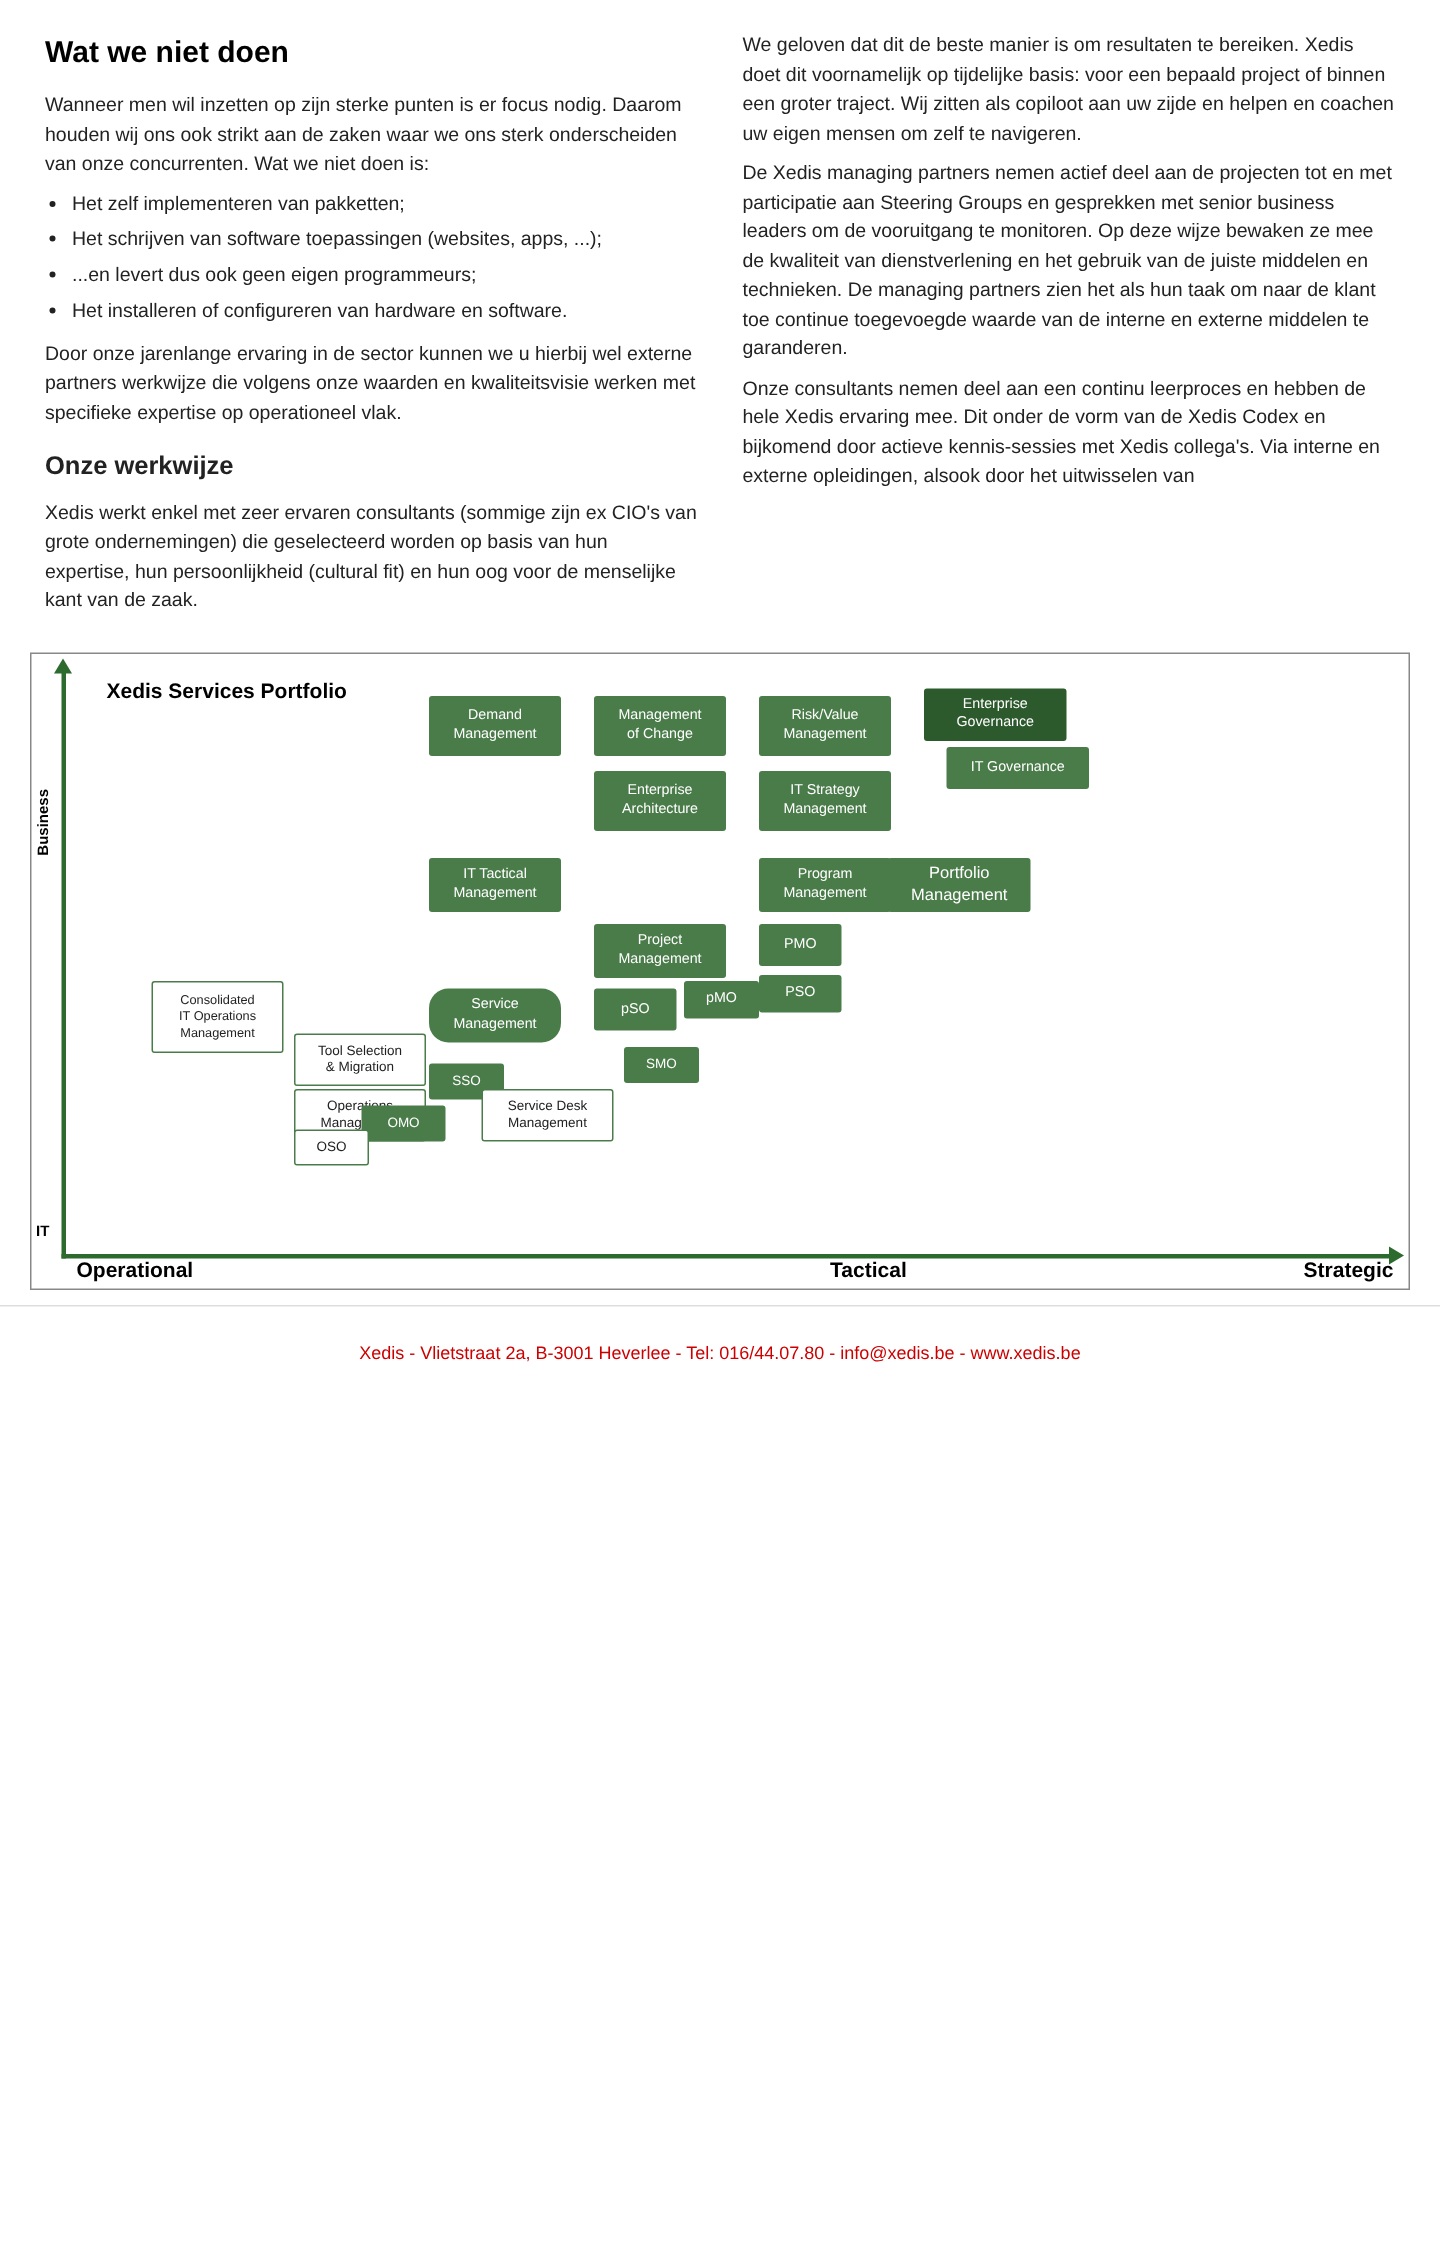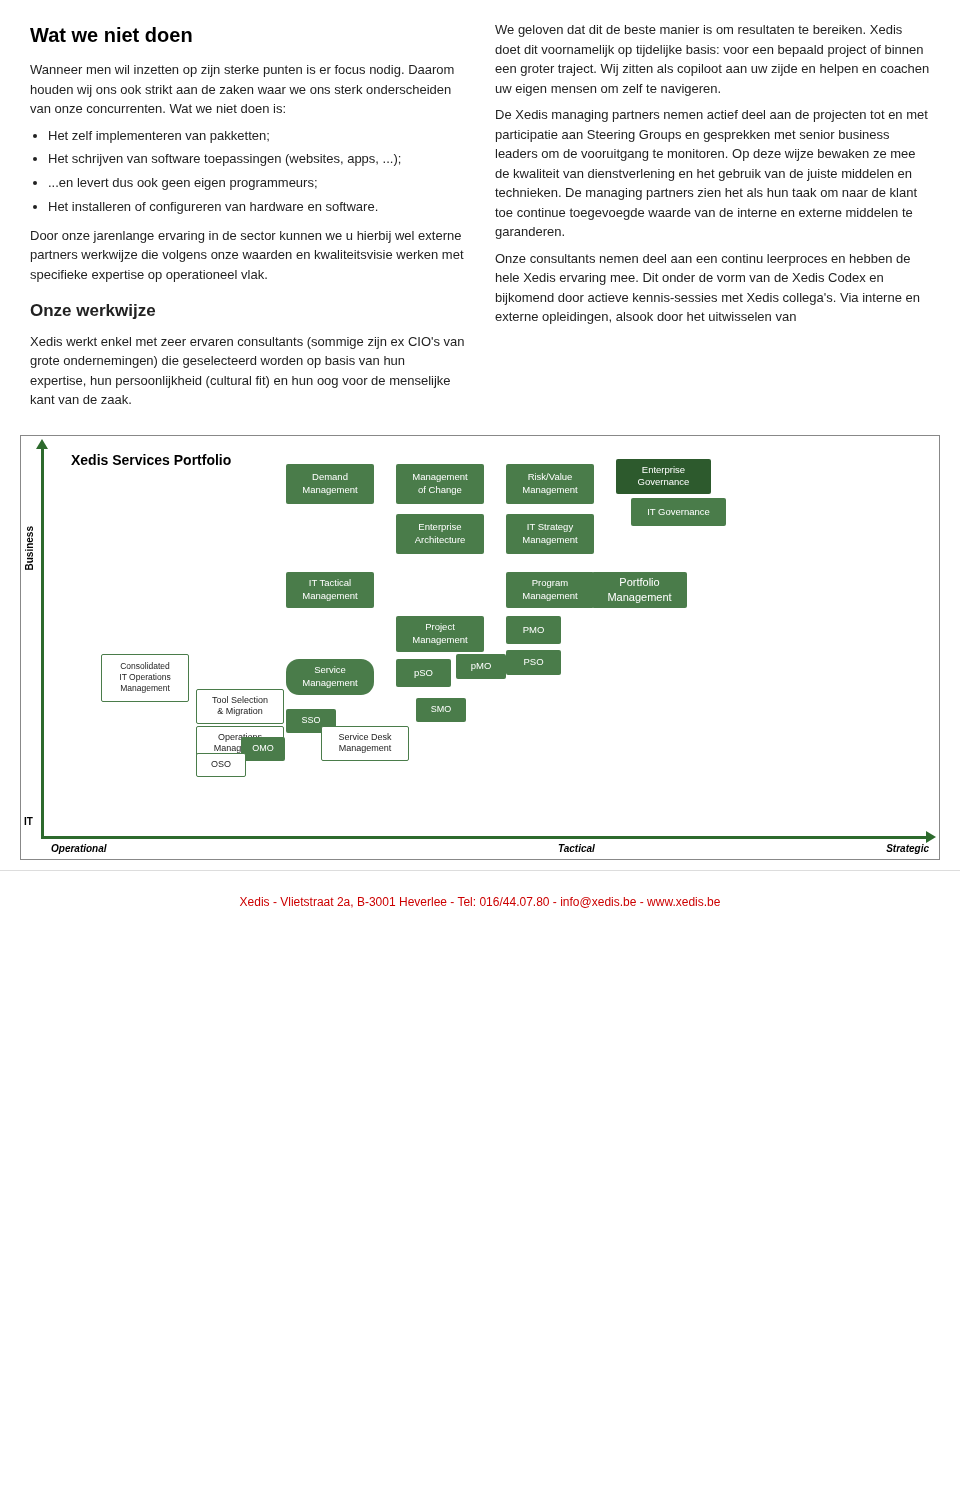--- a/index.html
+++ b/index.html
@@ -178,27 +178,27 @@
 
     <div class="box" style="position:absolute; left:230px; top:205px; width:88px; height:36px; display:flex; align-items:center; justify-content:center; font-size:9.5px; text-align:center; background:#4a7c4a; color:#fff; line-height:1.3;border-radius:13px;">Service<br>Management</div>
     <div class="box" style="position:absolute; left:340px; top:205px; width:55px; height:28px; display:flex; align-items:center; justify-content:center; font-size:9.5px; text-align:center; background:#4a7c4a; color:#fff; line-height:1.3;">pSO</div>
 
     <div class="box outline" style="position:absolute; left:45px; top:200px; width:88px; height:48px; display:flex; align-items:center; justify-content:center; font-size:8.5px; text-align:center; background:#fff; border:1.5px solid #4a7c4a; color:#222; line-height:1.3;">Consolidated<br>IT Operations<br>Management</div>
     <div class="box outline" style="position:absolute; left:140px; top:235px; width:88px; height:35px; display:flex; align-items:center; justify-content:center; font-size:9px; text-align:center; background:#fff; border:1.5px solid #4a7c4a; color:#222; line-height:1.3;">Tool Selection<br>&amp; Migration</div>
     <div class="box" style="position:absolute; left:330px; top:244px; width:50px; height:24px; display:flex; align-items:center; justify-content:center; font-size:9px; text-align:center; background:#4a7c4a; color:#fff; line-height:1.3;margin-left:30px;">SMO</div>
     <div class="box" style="position:absolute; left:230px; top:255px; width:50px; height:24px; display:flex; align-items:center; justify-content:center; font-size:9px; text-align:center; background:#4a7c4a; color:#fff; line-height:1.3;">SSO</div>
 
     <div class="box outline" style="position:absolute; left:140px; top:272px; width:88px; height:35px; display:flex; align-items:center; justify-content:center; font-size:9px; text-align:center; background:#fff; border:1.5px solid #4a7c4a; color:#222; line-height:1.3;">Operations<br>Management</div>
-    <div class="box" style="position:absolute; left:185px; top:283px; width:44px; height:24px; display:flex; align-items:center; justify-content:center; font-size:9px; text-align:center; background:#4a7c4a; color:#fff; line-height:1.3;">OMO</div>
+    <div class="box" style="position:absolute; left:185px; top:283px; width:56px; height:24px; display:flex; align-items:center; justify-content:center; font-size:9px; text-align:center; background:#4a7c4a; color:#fff; line-height:1.3;">OMO</div>
     <div class="box outline" style="position:absolute; left:265px; top:272px; width:88px; height:35px; display:flex; align-items:center; justify-content:center; font-size:9px; text-align:center; background:#fff; border:1.5px solid #4a7c4a; color:#222; line-height:1.3;">Service Desk<br>Management</div>
     <div class="box outline" style="position:absolute; left:140px; top:299px; width:50px; height:24px; display:flex; align-items:center; justify-content:center; font-size:9px; text-align:center; background:#fff; border:1.5px solid #4a7c4a; color:#222; line-height:1.3;">OSO</div>
 
   </div>
 
-  <div style="position:absolute; bottom:5px; left:30px; right:10px; display:flex; justify-content:space-between; font-size:10px; font-weight:bold; color:#000;font-style:italic;">
+  <div style="position:absolute; bottom:5px; left:30px; right:10px; display:flex; justify-content:space-between; font-size:14px; font-weight:bold; color:#000;">
     <span>Operational</span>
     <span style="margin-left:160px;">Tactical</span>
     <span>Strategic</span>
   </div>
 </div>
 
 <div class="footer">
   <span>Xedis  -  Vlietstraat 2a, B-3001 Heverlee  -  Tel: 016/44.07.80  -  info@xedis.be  -  www.xedis.be</span>
 </div>
 

